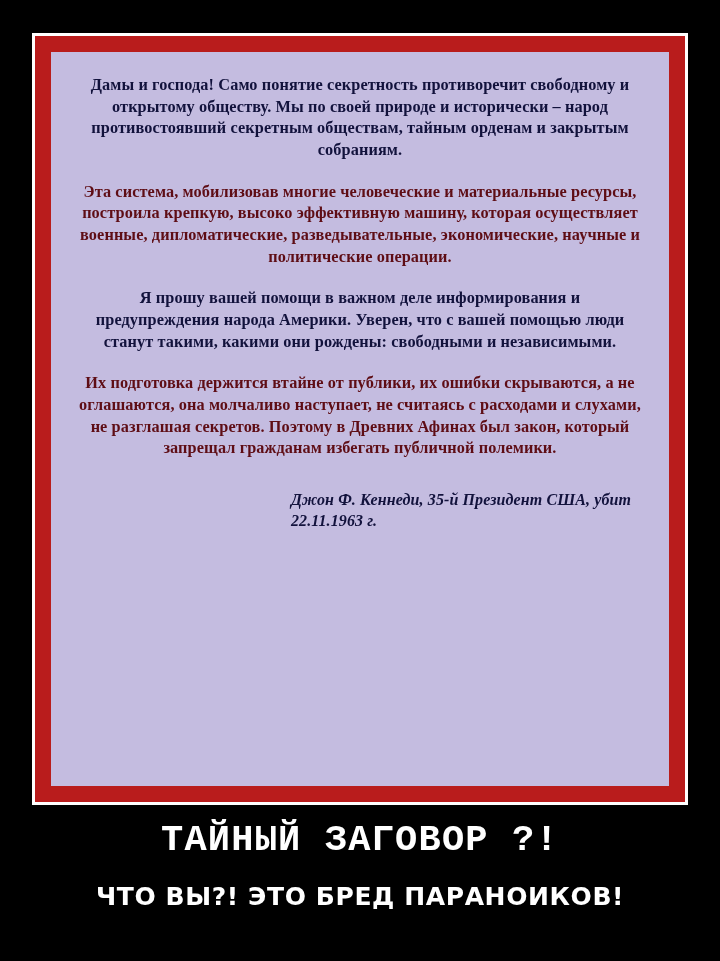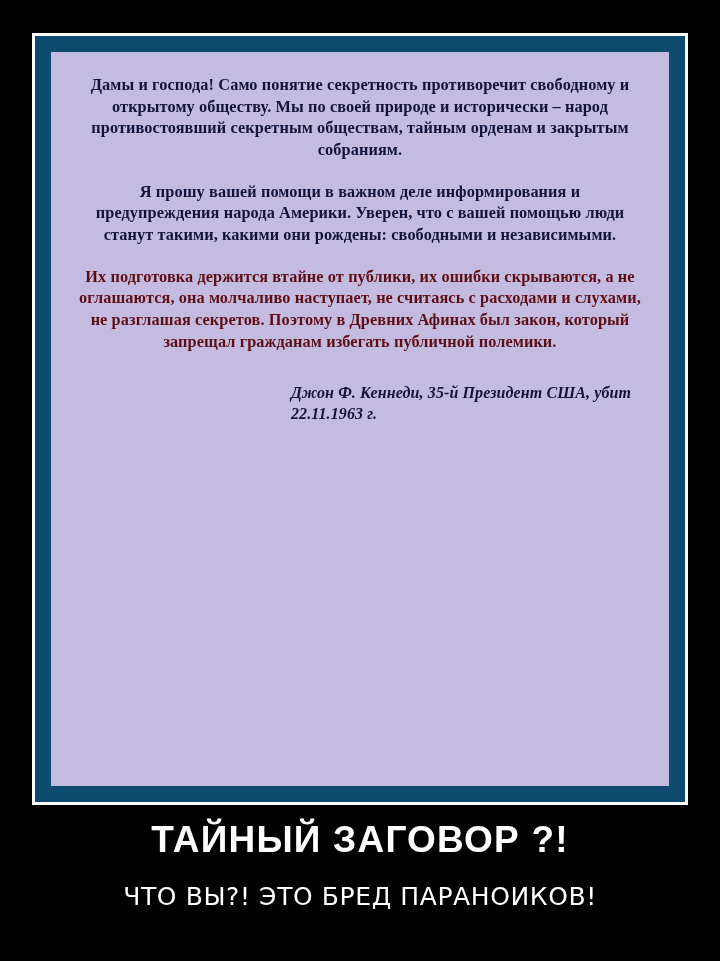--- a/index.html
+++ b/index.html
@@ -19,21 +19,21 @@
     height: 961px;
     background: #000000;
     box-sizing: border-box;
   }
   .frame-outer {
     position: absolute;
     left: 32px;
     top: 33px;
     width: 656px;
     height: 772px;
-    background: #0c4a6e;
+    background: #b91c1c;
     border: 3px solid #ffffff;
     box-sizing: border-box;
   }
   .frame-inner {
     position: absolute;
     left: 16px;
     top: 16px;
     right: 16px;
     bottom: 16px;
     background: #c4bce0;
@@ -71,48 +71,49 @@
     padding-left: 214px;
   }
   .caption-block {
     position: absolute;
     left: 0;
     top: 820px;
     width: 720px;
     text-align: center;
   }
   .caption-main {
-    font-family: Liberation Sans, sans-serif;
+    font-family: Liberation Mono, monospace;
     font-weight: bold;
     color: #ffffff;
     font-size: 37px;
     letter-spacing: 1.2px;
     line-height: 1.1;
     margin: 0;
   }
   .caption-sub {
     font-family: "DejaVu Sans", sans-serif;
-    font-weight: normal;
+    font-weight: bold;
     color: #ffffff;
     font-size: 25px;
     letter-spacing: 0.6px;
     line-height: 1.1;
     margin: 22px 0 0 0;
   }
 </style>
 </head>
 <body>
 
 <div class="poster">
 
   <div class="frame-outer">
     <div class="frame-inner">
       <div class="quote-body">
         <p class="para navy">Дамы и господа!
 Само понятие секретность противоречит свободному и открытому обществу. Мы по своей природе и исторически – народ противостоявший секретным обществам, тайным орденам и закрытым собраниям.</p>
+        <p class="para maroon">Эта система, мобилизовав многие человеческие и материальные ресурсы, построила крепкую, высоко эффективную машину, которая осуществляет военные, дипломатические, разведывательные, экономические, научные и политические операции.</p>
         <p class="para navy">Я прошу вашей помощи в важном деле информирования и предупреждения народа Америки. Уверен, что с вашей помощью люди станут такими, какими они рождены: свободными и независимыми.</p>
         <p class="para maroon">Их подготовка держится втайне от публики, их ошибки скрываются, а не оглашаются, она молчаливо наступает, не считаясь с расходами и слухами, не разглашая секретов. Поэтому в Древних Афинах был закон, который запрещал гражданам избегать публичной полемики.</p>
         <p class="para signature">Джон Ф. Кеннеди, 35-й Президент США,
 убит 22.11.1963 г.</p>
       </div>
     </div>
   </div>
 
   <div class="caption-block">
     <p class="caption-main">ТАЙНЫЙ ЗАГОВОР ?!</p>

